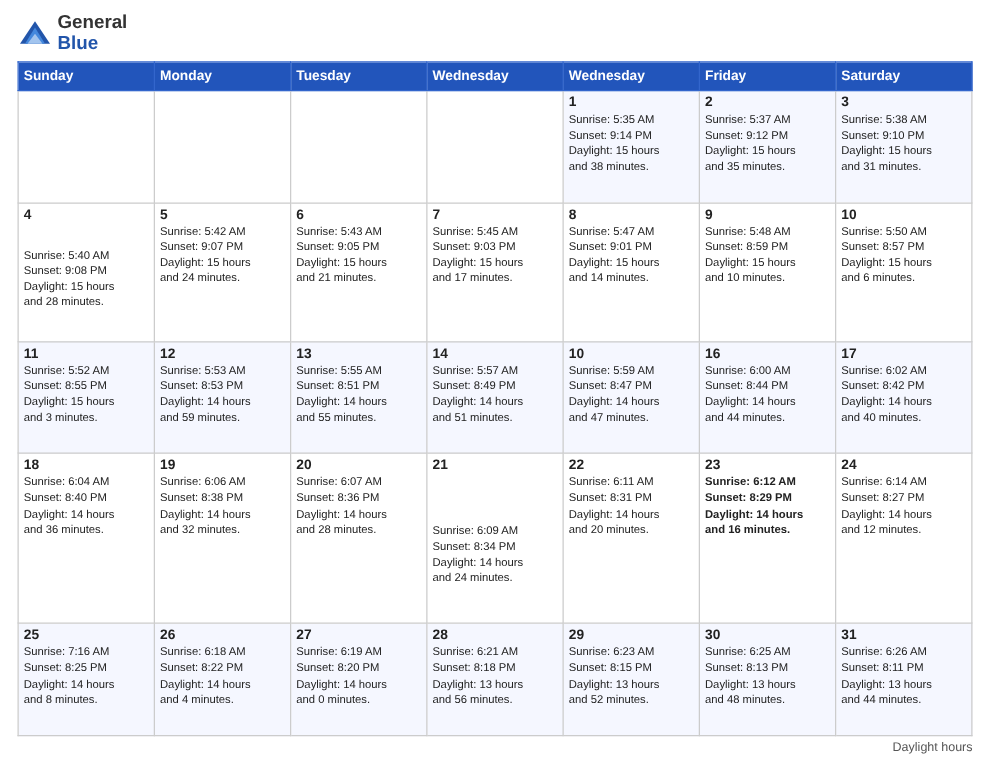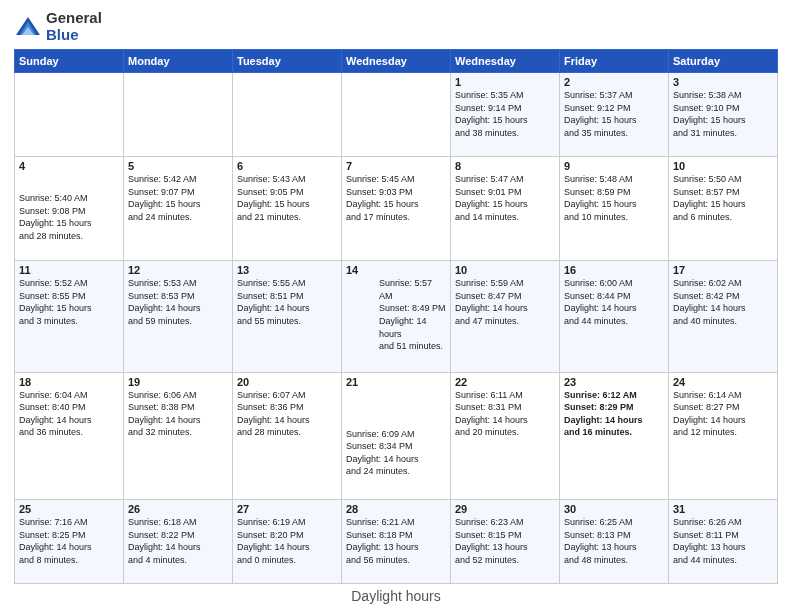--- a/index.html
+++ b/index.html
@@ -99,24 +99,24 @@
     }
     .day-info {
       font-size: 9px;
       line-height: 1.4;
       color: #222;
     }
     .empty-cell {
       background: #fff !important;
     }
     .footer-note {
-      font-size: 14px;
+      font-size: 10px;
       color: #555;
       margin-top: 4px;
-      text-align: center;
+      text-align: right;
     }
   </style>
 </head>
 <body>
 
 <div class="page">
   <div class="header">
     <div class="logo">
       <svg class="logo-icon" viewBox="0 0 28 28" xmlns="http://www.w3.org/2000/svg">
         <polygon points="14,4 26,22 2,22" fill="#2255aa"></polygon>
@@ -240,21 +240,21 @@
           </td>
           <td>
             <span class="day-num">13</span>
             <div class="day-info" style="white-space: pre-line;">Sunrise: 5:55 AM
 Sunset: 8:51 PM
 Daylight: 14 hours
 and 55 minutes.</div>
           </td>
           <td>
             <span class="day-num">14</span>
-            <div class="day-info" style="white-space: pre-line; margin-left: 33px;">Sunrise: 5:57 AM
+            <div class="day-info" style="white-space: pre-line;">Sunrise: 5:57 AM
 Sunset: 8:49 PM
 Daylight: 14 hours
 and 51 minutes.</div>
           </td>
           <td>
             <span class="day-num">10</span>
             <div class="day-info" style="white-space: pre-line;">Sunrise: 5:59 AM
 Sunset: 8:47 PM
 Daylight: 14 hours
 and 47 minutes.</div>

